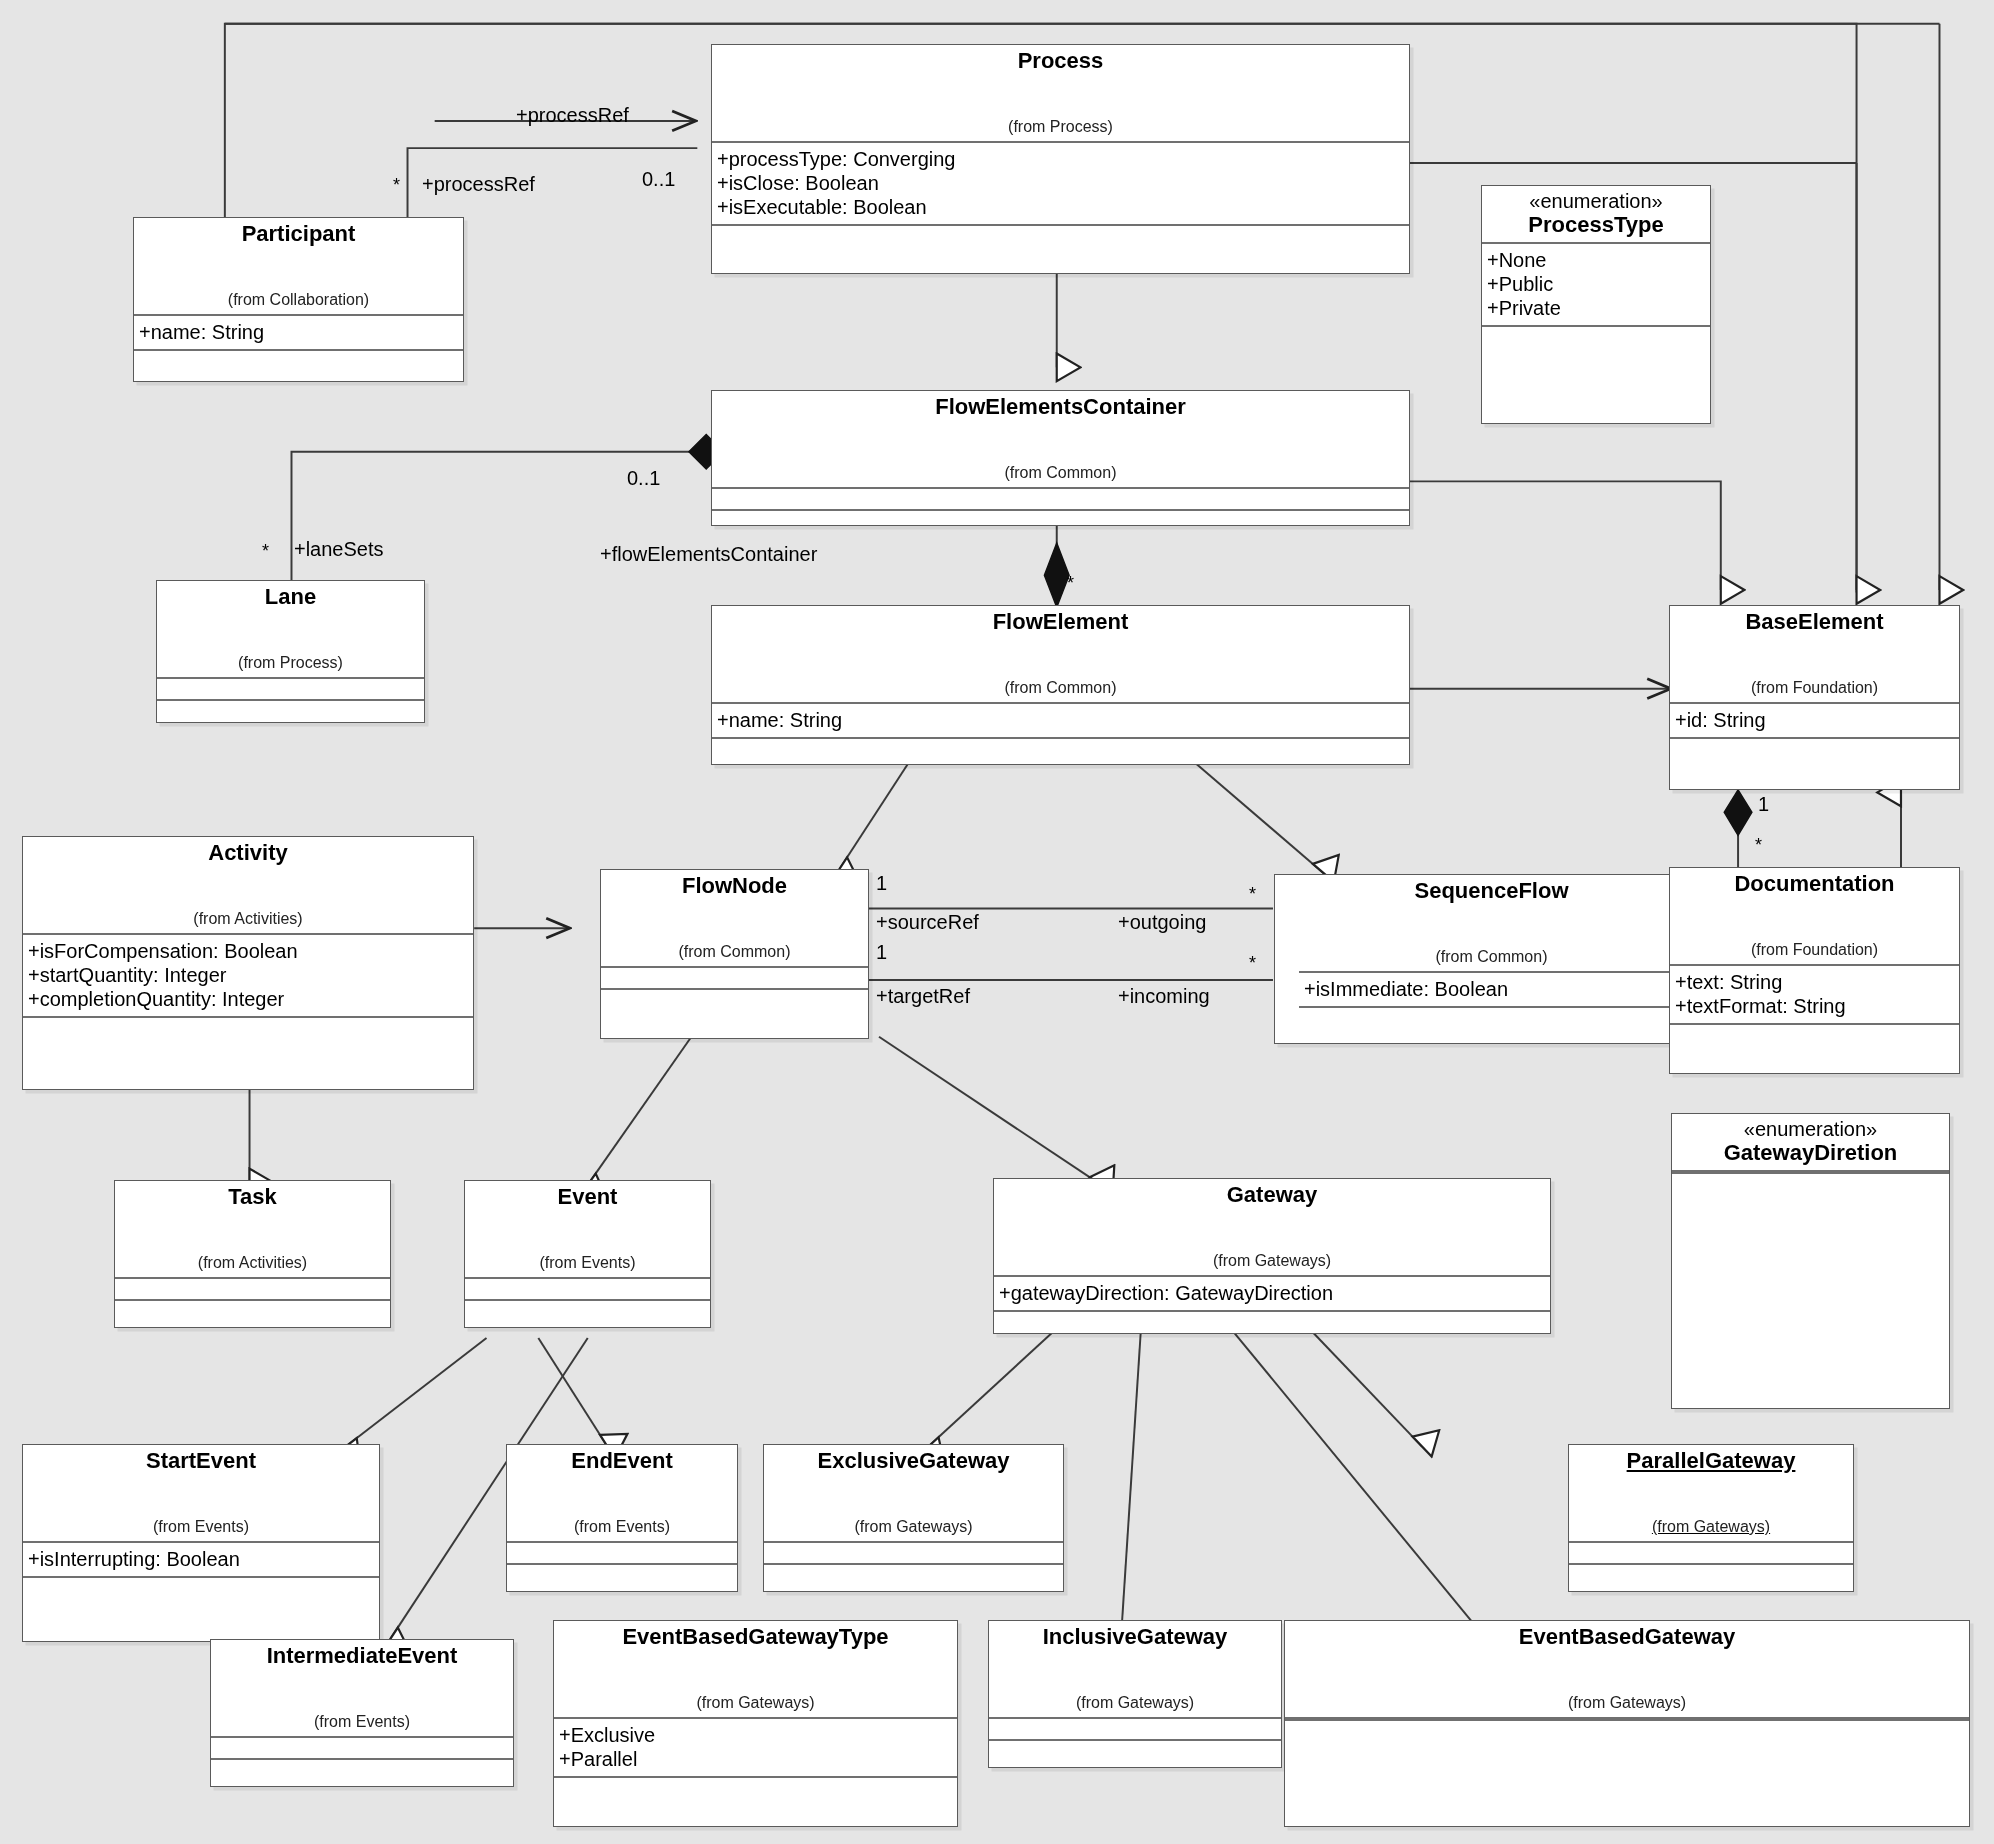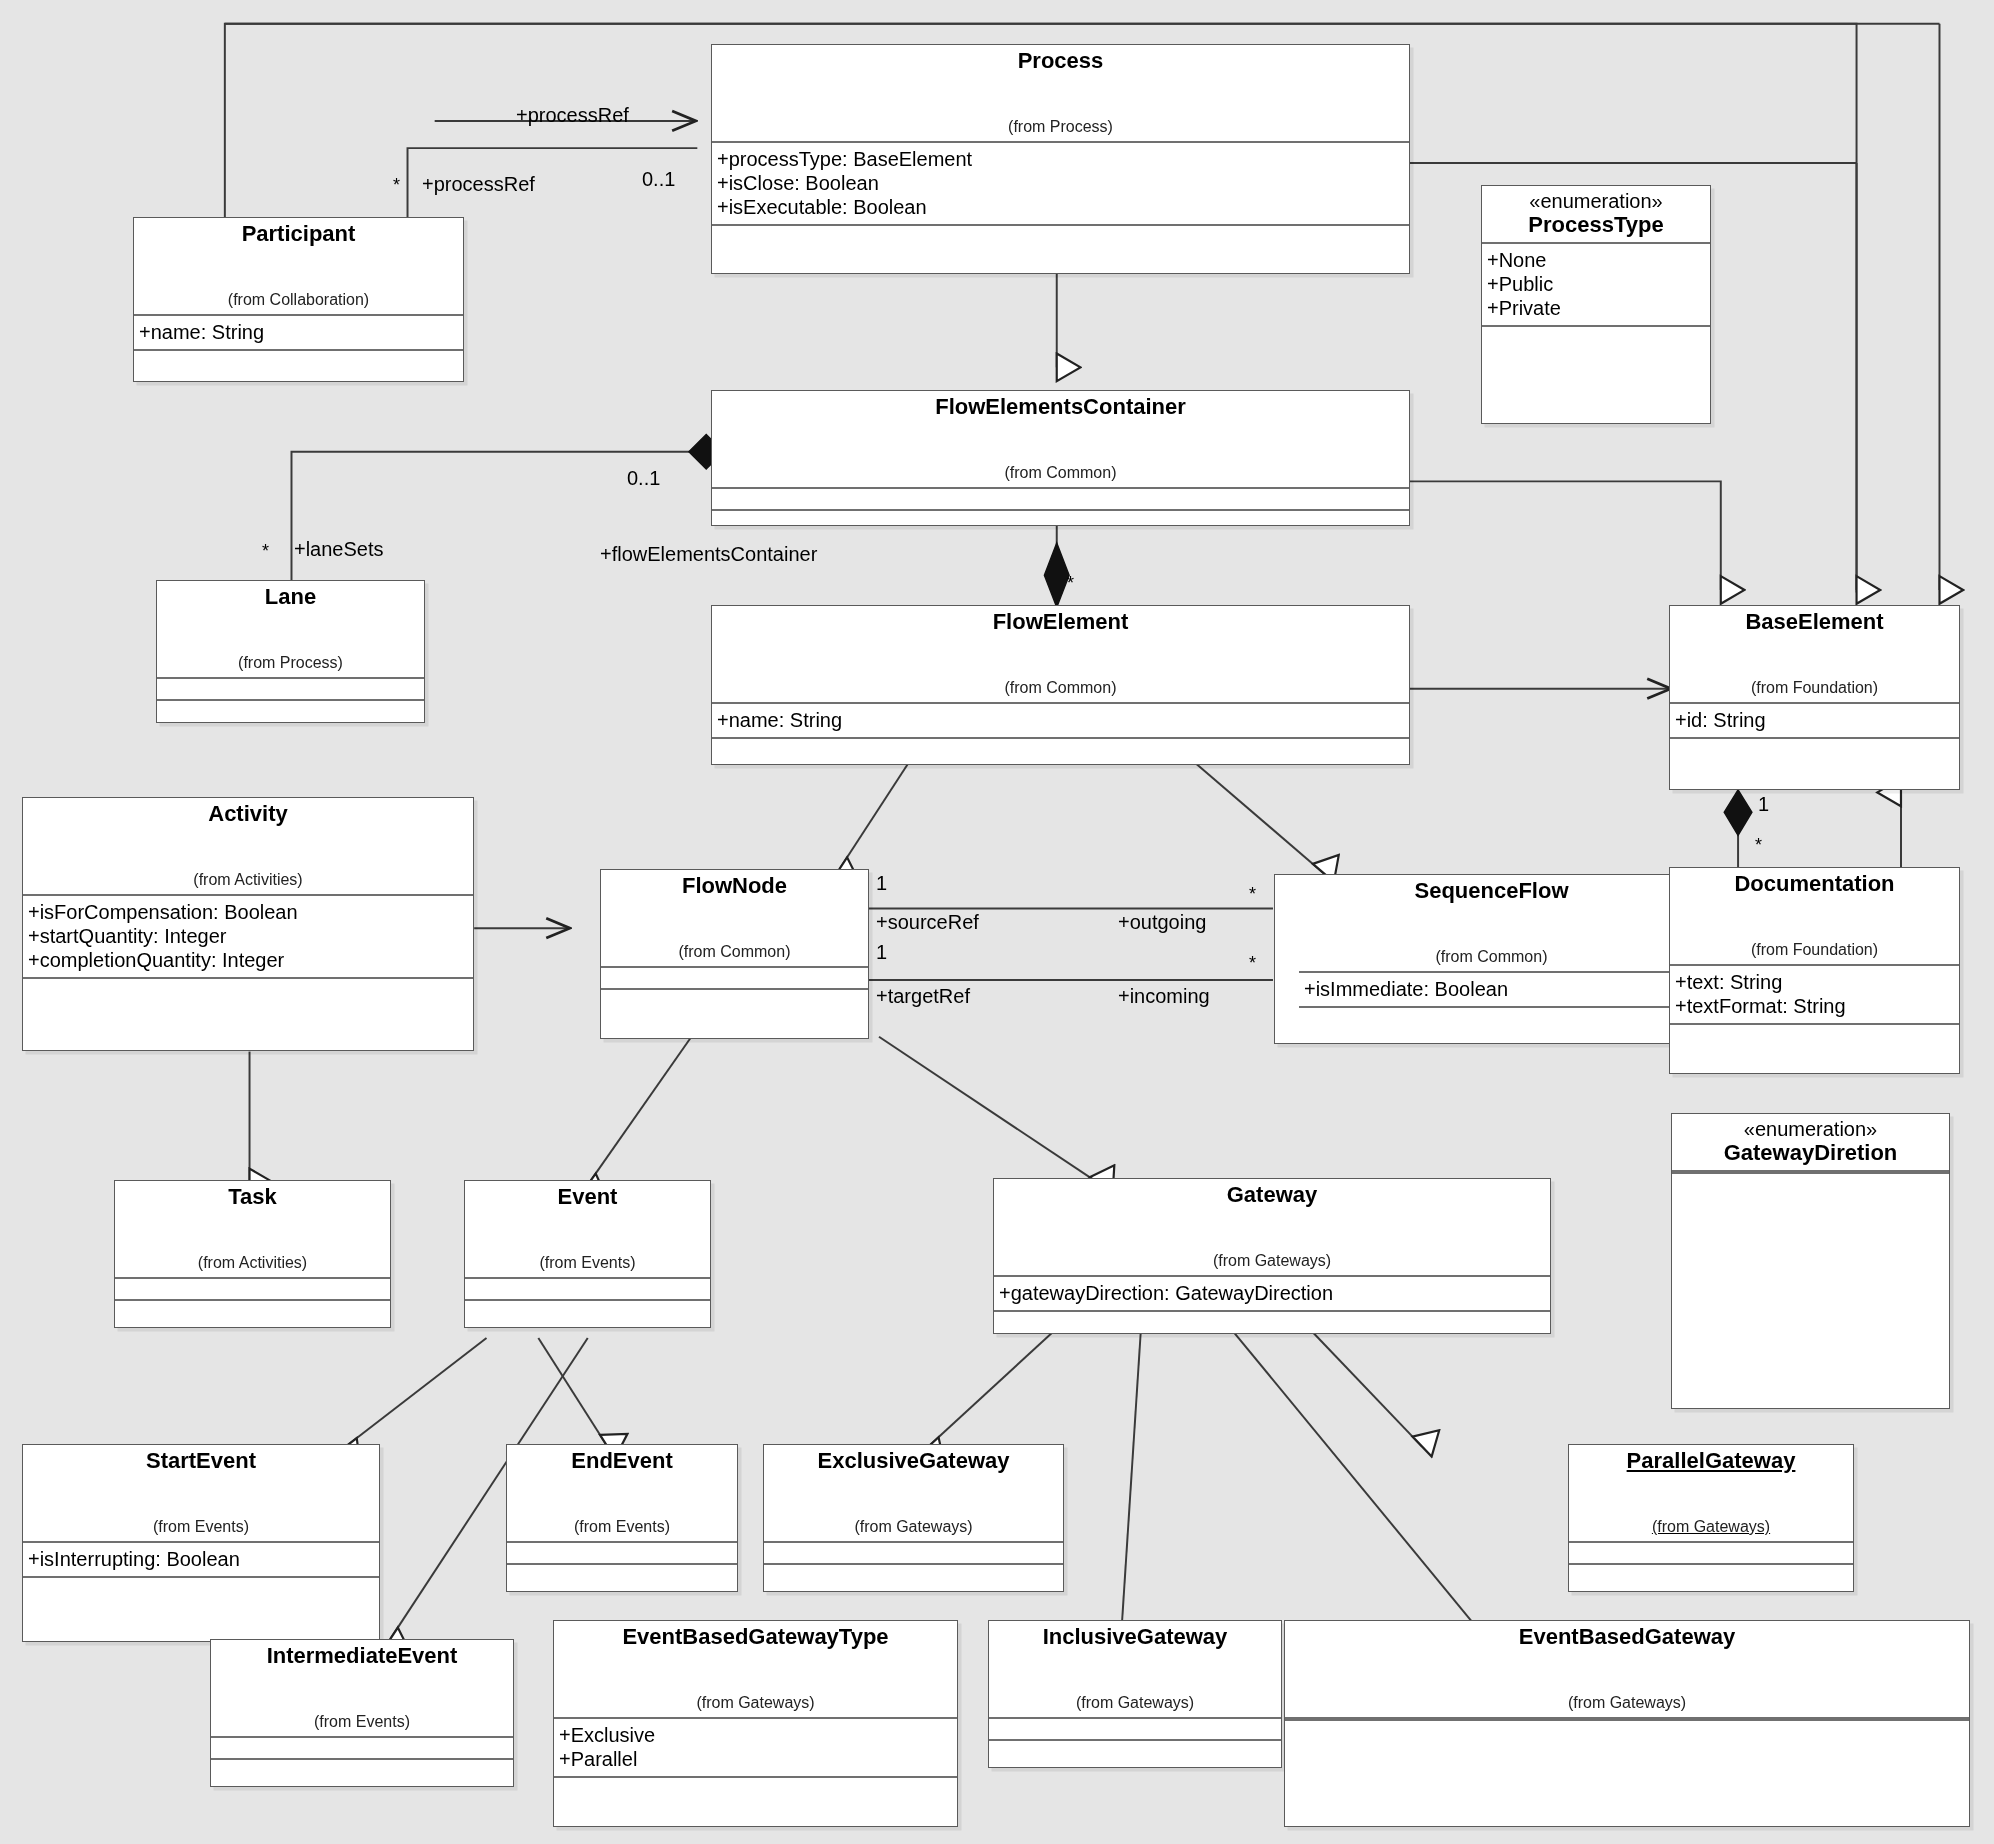--- a/index.html
+++ b/index.html
@@ -153,21 +153,21 @@
     </g>
   </svg>
 
   <div class="cls" style="left:711px;top:44px;width:699px;height:230px;">
     <div class="hdr">
       <span class="cname">Process</span>
       <span class="cpkg">(from Process)</span>
     </div>
     <div class="sep"></div>
     <div class="attrs">
-      <div>+processType: BaseElement</div>
+      <div>+processType: Converging</div>
       <div>+isClose: Boolean</div>
       <div>+isExecutable: Boolean</div>
     </div>
     <div class="sep"></div>
     <div class="attrs ops"></div>
   </div>
 
   <div class="cls" style="left:133px;top:217px;width:331px;height:165px;">
     <div class="hdr">
       <span class="cname">Participant</span>
@@ -237,21 +237,21 @@
       <span class="cpkg">(from Foundation)</span>
     </div>
     <div class="sep"></div>
     <div class="attrs">
       <div>+id: String</div>
     </div>
     <div class="sep"></div>
     <div class="attrs ops"></div>
   </div>
 
-  <div class="cls" style="left:22px;top:797px;width:452px;height:254px;">
+  <div class="cls" style="left:22px;top:836px;width:452px;height:254px;">
     <div class="hdr">
       <span class="cname">Activity</span>
       <span class="cpkg">(from Activities)</span>
     </div>
     <div class="sep"></div>
     <div class="attrs">
       <div>+isForCompensation: Boolean</div>
       <div>+startQuantity: Integer</div>
       <div>+completionQuantity: Integer</div>
     </div>

